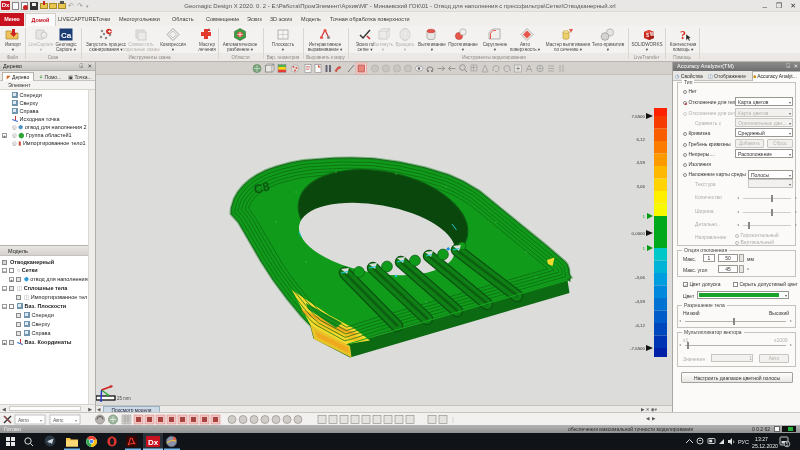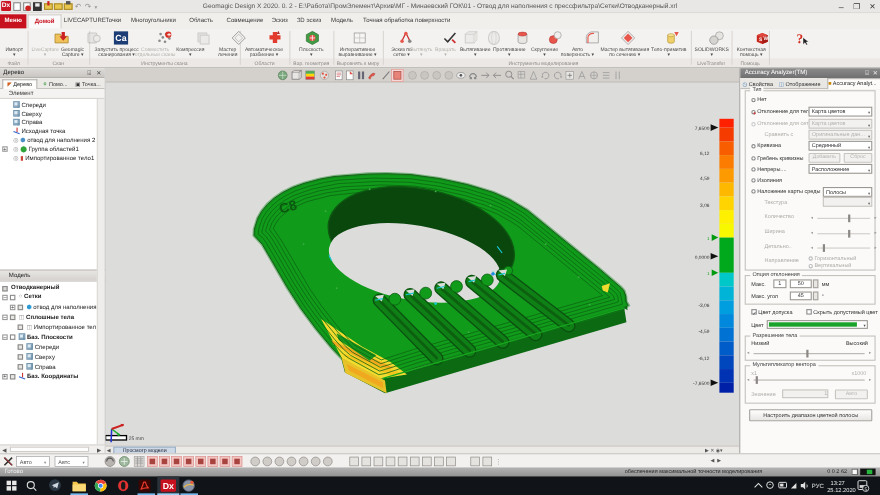--- a/index.html
+++ b/index.html
@@ -4,21 +4,21 @@
 <style>
   * { margin:0; padding:0; box-sizing:border-box; }
   html,body { width:800px; height:450px; overflow:hidden; font-family:"Liberation Sans",sans-serif; }
   #app { position:relative; width:800px; height:450px; background:#e9e7e5; }
   .abs { position:absolute; }
   svg { display:block; }
   .gsep { top:2px; width:1px; height:31px; background:#d9d6d2; }
   .glab { top:28px; height:7px; font-size:4.6px; color:#8d8a86; text-align:center; line-height:7px; white-space:nowrap; overflow:hidden; }
   .rlab { font-size:4.6px; color:#4a4a4a; text-align:center; line-height:4.8px; white-space:nowrap; overflow:visible; }
   .ric svg { display:block; margin:0 auto; }
-  .ric { text-align:left;margin-left:44px; }
+  .ric { text-align:left; }
   .trow { position:absolute; font-size:5.5px; color:#222; white-space:nowrap; }
   .cb { position:absolute; width:5px; height:5px; border:1px solid #8a8a8a; background:#fdfdfd; }
   .plus { position:absolute; width:5px; height:5px; border:1px solid #999; background:#fff; font-size:5px; line-height:4px; text-align:center; color:#333; }
   .rrow { position:absolute; left:10px; font-size:5px; color:#333; white-space:nowrap; }
   .rrow.dis { color:#b0ada9; }
   .radio { display:inline-block; width:4px; height:4px; border:1px solid #8a8a8a; border-radius:50%; background:#fff; vertical-align:-0.5px; }
   .radio.sel { background:#fff; box-shadow:inset 0 0 0 1px #fff; }
   .radio.sel::after { content:''; display:block; width:2px; height:2px; margin:1px; background:#c33; border-radius:50%; }
   .combo { position:absolute; height:9px; background:#fff; border:1px solid #9a9792; font-size:5px; color:#333; line-height:8px; padding-left:2px; white-space:nowrap; overflow:hidden; }
   .combo::after { content:'\25BE'; position:absolute; right:1px; top:1px; font-size:4px; color:#666; }

